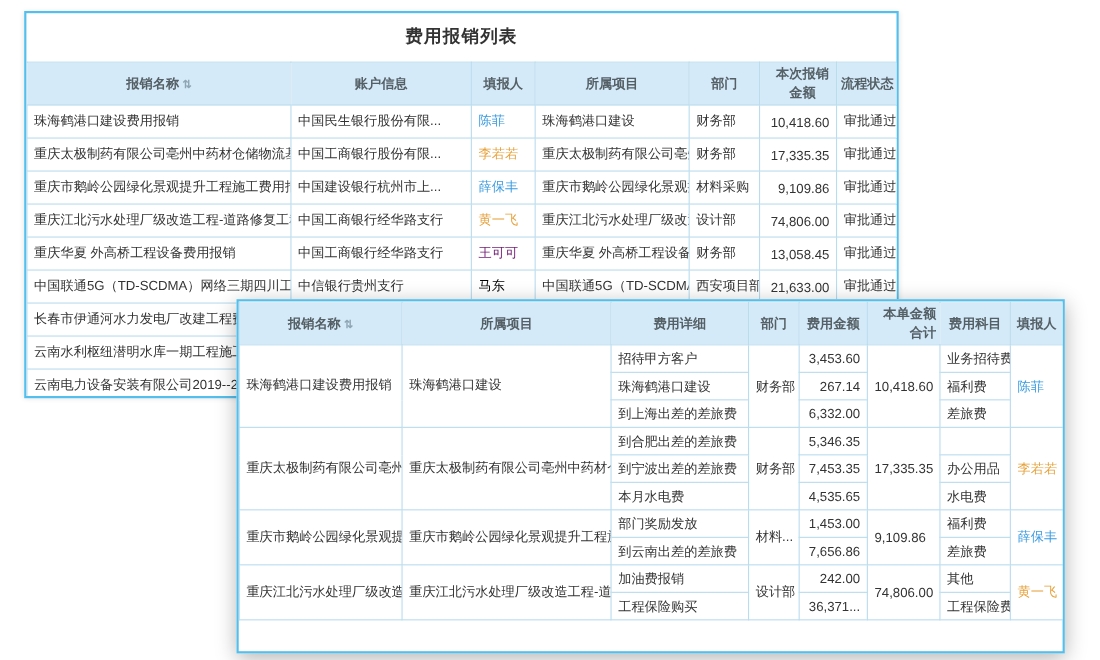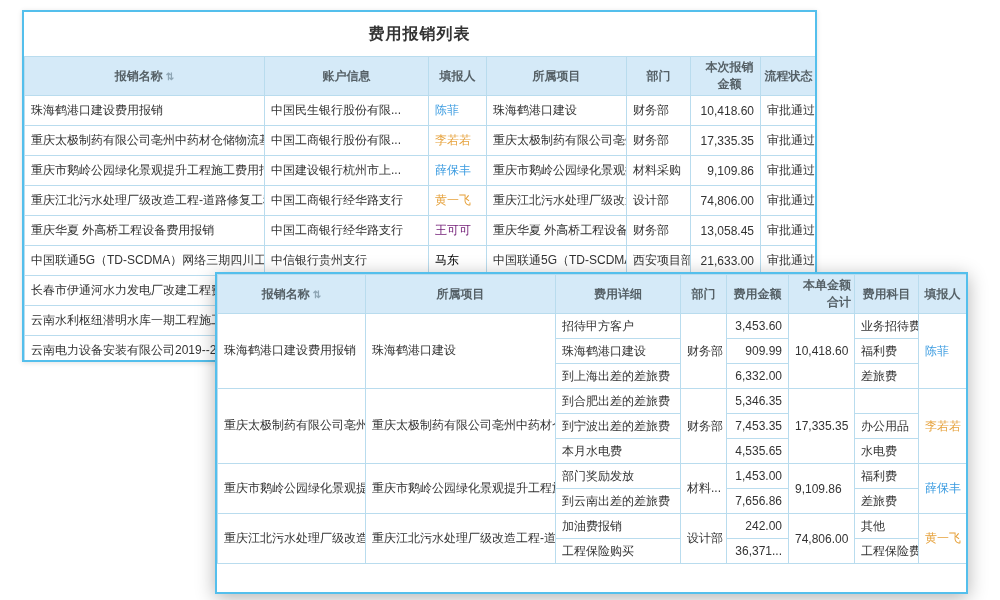--- a/index.html
+++ b/index.html
@@ -180,21 +180,21 @@
           <td rowspan="3" class="link wrap">珠海鹤港口建设</td>
           <td>招待甲方客户</td>
           <td rowspan="3" class="cell-center">财务部</td>
           <td class="cell-amount">3,453.60</td>
           <td rowspan="3" class="cell-center">10,418.60</td>
           <td class="cell-center">业务招待费</td>
           <td rowspan="3" class="cell-center" style="color: rgb(58, 155, 224);">陈菲</td>
         </tr>
         <tr>
           <td>珠海鹤港口建设</td>
-          <td class="cell-amount">909.99</td>
+          <td class="cell-amount">267.14</td>
           <td class="cell-center">福利费</td>
         </tr>
         <tr>
           <td>到上海出差的差旅费</td>
           <td class="cell-amount">6,332.00</td>
           <td class="cell-center">差旅费</td>
         </tr>
         <tr>
           <td rowspan="3" class="link wrap">重庆太极制药有限公司亳州中药材...</td>
           <td rowspan="3" class="link wrap">重庆太极制药有限公司亳州中药材仓储物流...</td>

